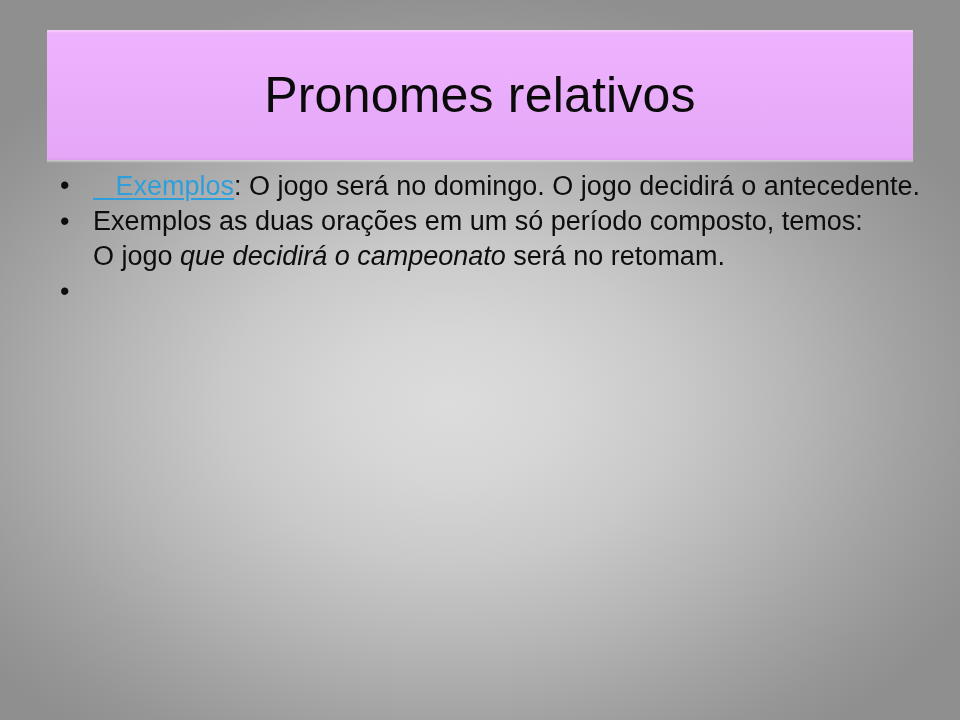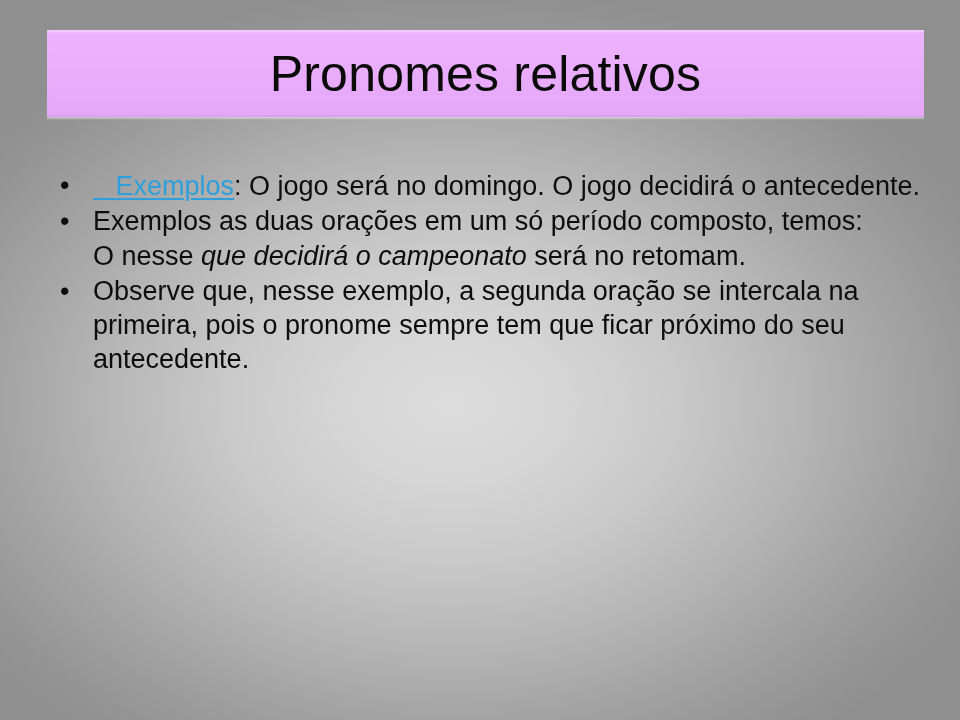--- a/index.html
+++ b/index.html
@@ -29,26 +29,25 @@
         #8f8f8f 100%);
     overflow: hidden;
   }
 
   
   #title-box {
     position: absolute;
     left: 47px;
     top: 30px;
     width: 866px;
-    height: 87px;
+    height: 130px;
     background: linear-gradient(180deg, #eeb3fe 0%, #e9acfb 55%, #e5a6f7 100%);
     box-shadow:
        0 2px 2px rgba(255,255,255,0.35) inset,
        0 -1px 2px rgba(120,80,140,0.12) inset;
-    padding-left: 11px;
   }
   #title-box::after {
     content: "";
     position: absolute;
     left: 0; right: 0; bottom: -3px;
     height: 3px;
     background: linear-gradient(180deg, rgba(255,255,255,0.55), rgba(255,255,255,0));
   }
   #title-text {
     position: absolute;
@@ -128,22 +127,21 @@
     <p class="para no-bullet">
       <span class="link-lead">   </span><a class="link" href="#">Exemplos</a><span>: O jogo será no domingo. O jogo decidirá o antecedente.</span>
     </p>
 
     <p class="para">
       <span class="bullet">•</span>
       <span>Exemplos as duas orações em um só período composto, temos:</span>
     </p>
 
     <p class="para no-bullet">
-      <span>O nesse </span><span class="ital">que decidirá o campeonato</span><span> será no retomam.</span>
+      <span>O jogo </span><span class="ital">que decidirá o campeonato</span><span> será no retomam.</span>
     </p>
 
     <p class="para">
       <span class="bullet">•</span>
-      <span>Observe que, nesse exemplo, a segunda oração se intercala na primeira, pois o pronome sempre tem que ficar próximo do seu antecedente.</span>
     </p>
 
   </div>
 </div>
 
 </body></html>

